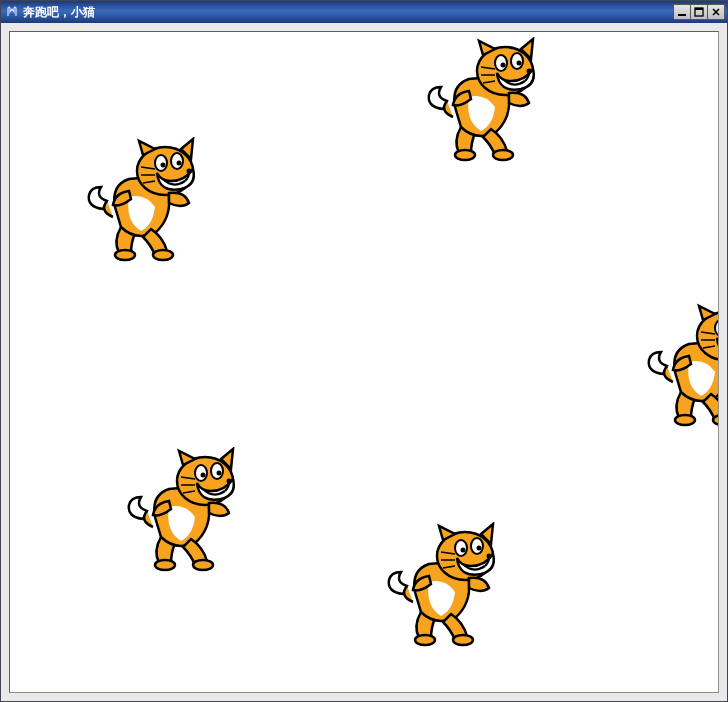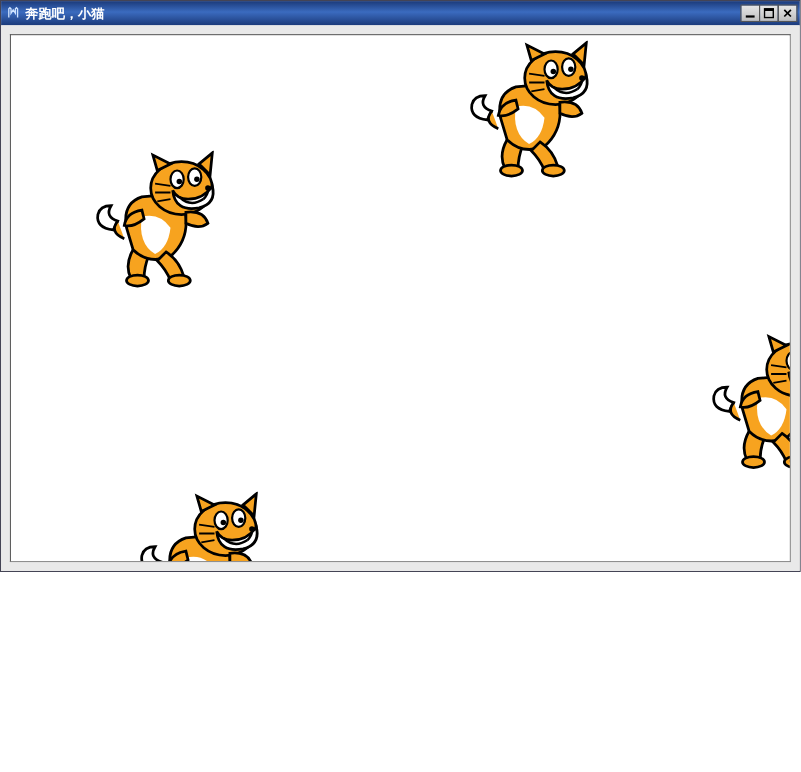--- a/index.html
+++ b/index.html
@@ -5,21 +5,21 @@
     * { margin: 0; padding: 0; box-sizing: border-box; }
     body {
       width: 728px;
       height: 702px;
       background: #fff;
       font-family: "Microsoft YaHei", Tahoma, sans-serif;
       overflow: hidden;
     }
     .window {
       width: 728px;
-      height: 520px;
+      height: 702px;
       border: 1px solid #445;
       background: #eee;
       display: flex;
       flex-direction: column;
     }
     .titlebar {
       height: 22px;
       background: linear-gradient(to bottom, #1b3a7a 0%, #3b6bbf 45%, #1b3a7a 100%);
       display: flex;
       align-items: center;

